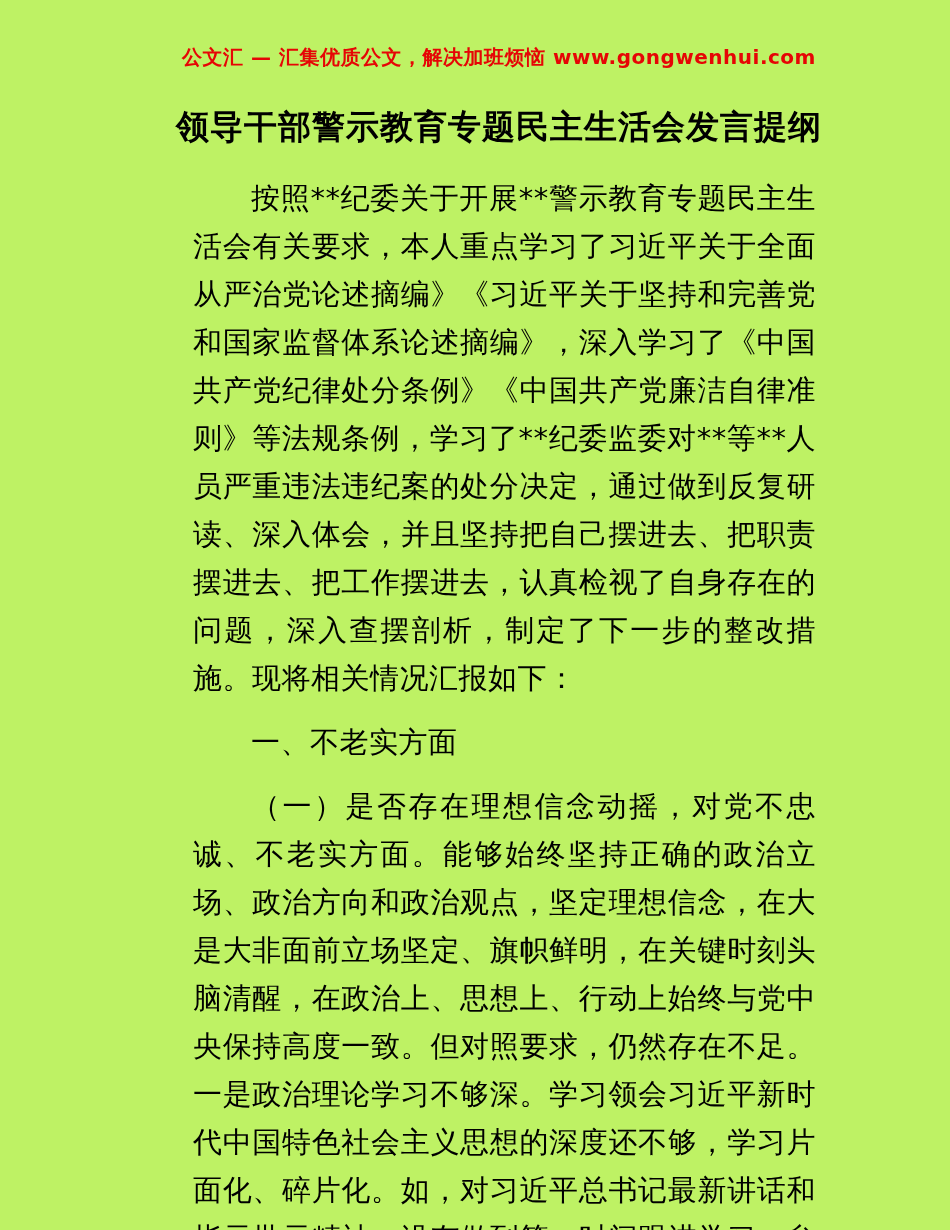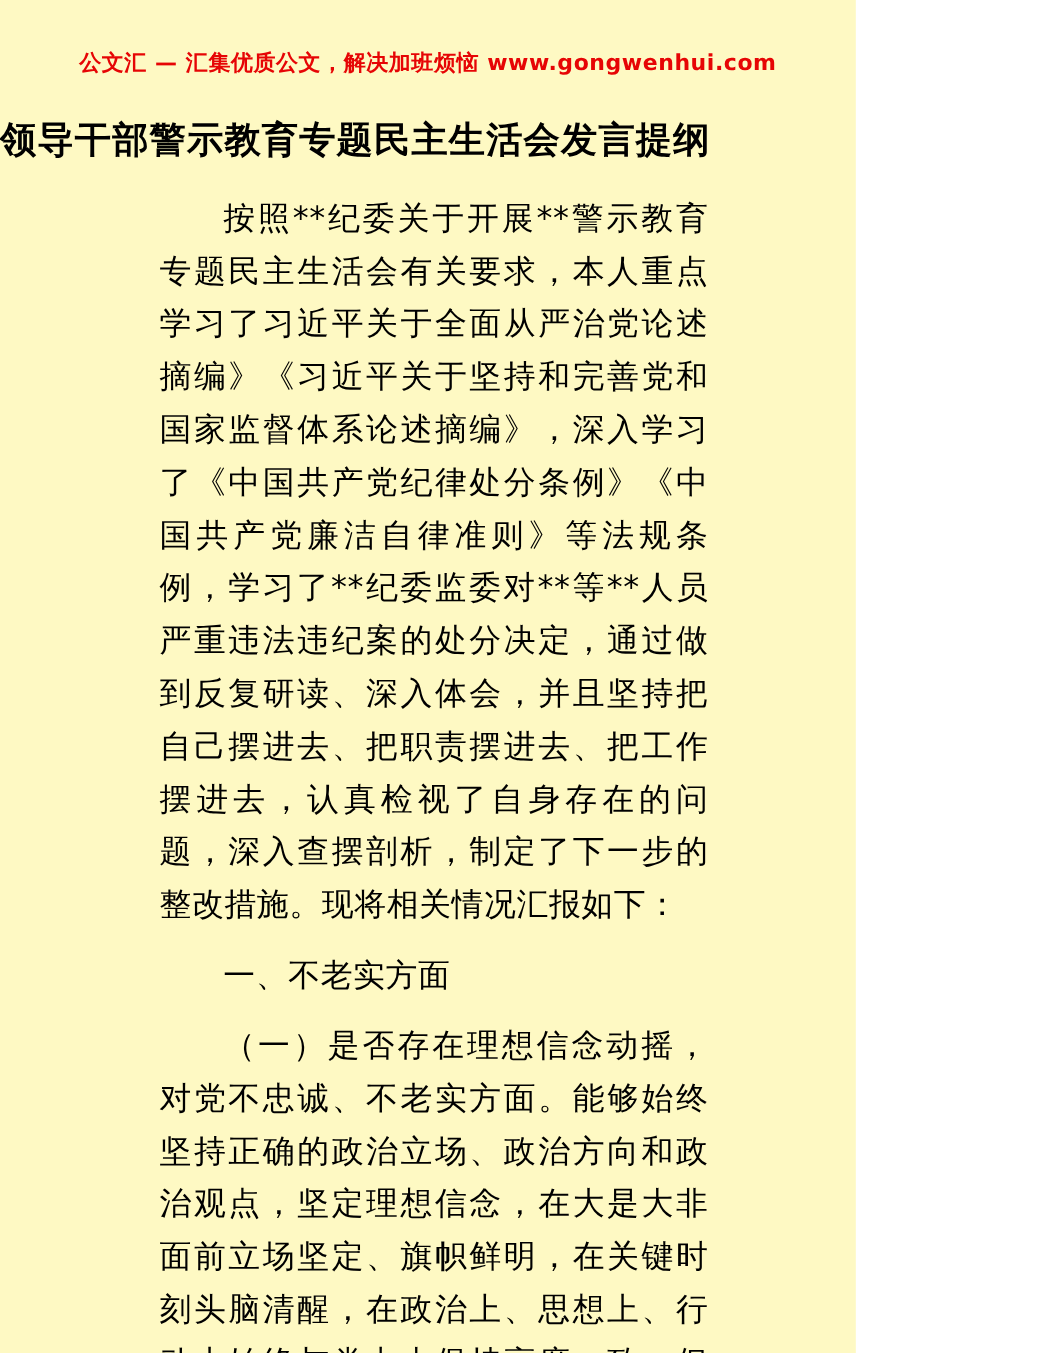--- a/index.html
+++ b/index.html
@@ -9,34 +9,35 @@
   body {
     width: 950px;
     height: 1230px;
     background: #ffffff;
     color: #000000;
     font-family: "DejaVu Sans", "Liberation Sans", sans-serif;
     overflow: hidden;
   }
   .page {
     box-sizing: border-box;
-    width: 778px;
+    width: 950px;
     height: 1230px;
     padding-top: 44px;
-    background: #fef9c3;
+    background: #bef264;
+    padding-left: 48px;
   }
   .watermark {
     text-align: center;
     font-size: 20px;
     font-weight: 700;
     letter-spacing: 0.5px;
     color: #e60505;
   }
   .doc-title {
-    text-align: left;
+    text-align: center;
     font-size: 33px;
     font-weight: 700;
     letter-spacing: 1px;
     margin: 34px 0 0 0;
     color: #000000;
   }
   .doc-body {
     box-sizing: border-box;
     padding: 24px 118px 0 145px;
     font-size: 29px;

